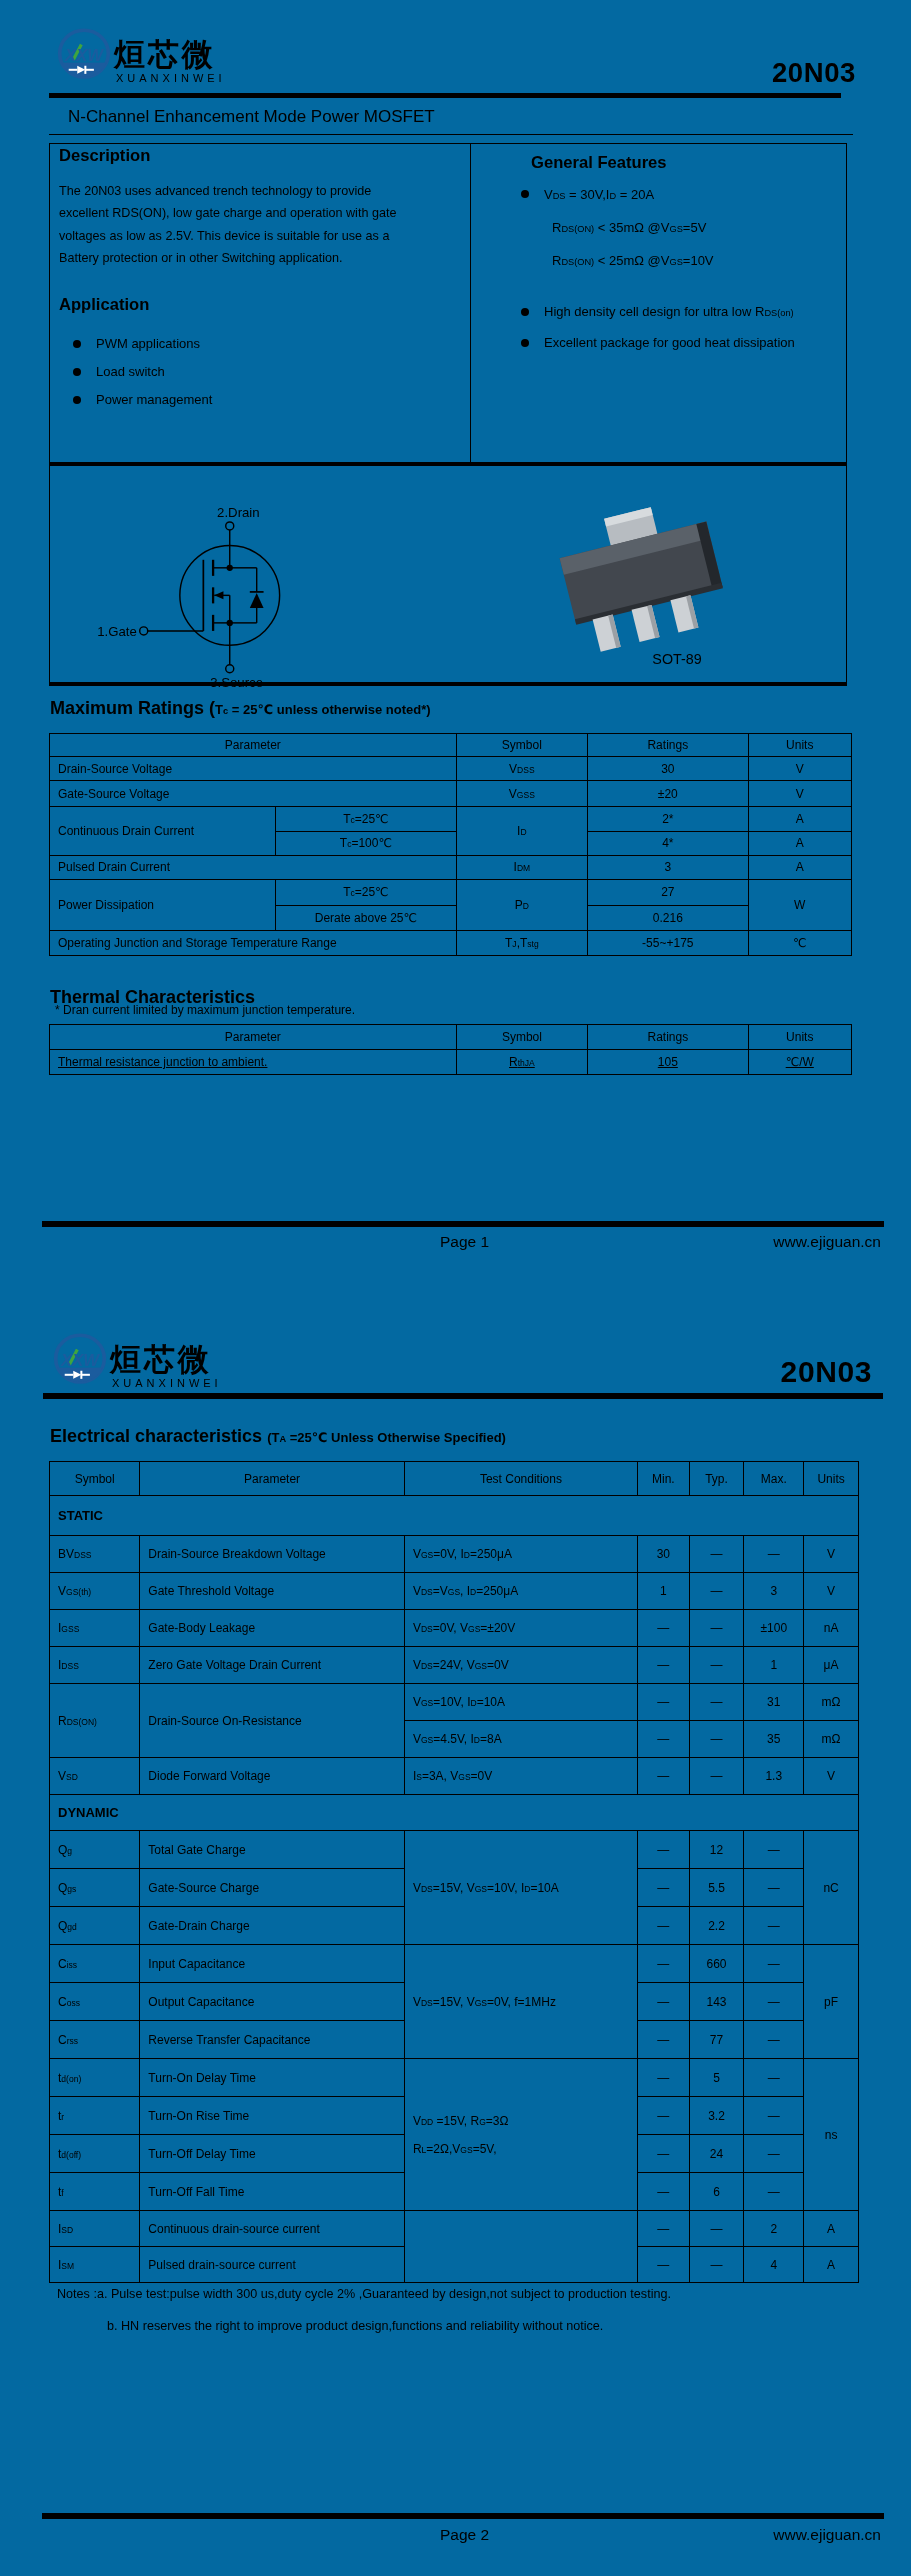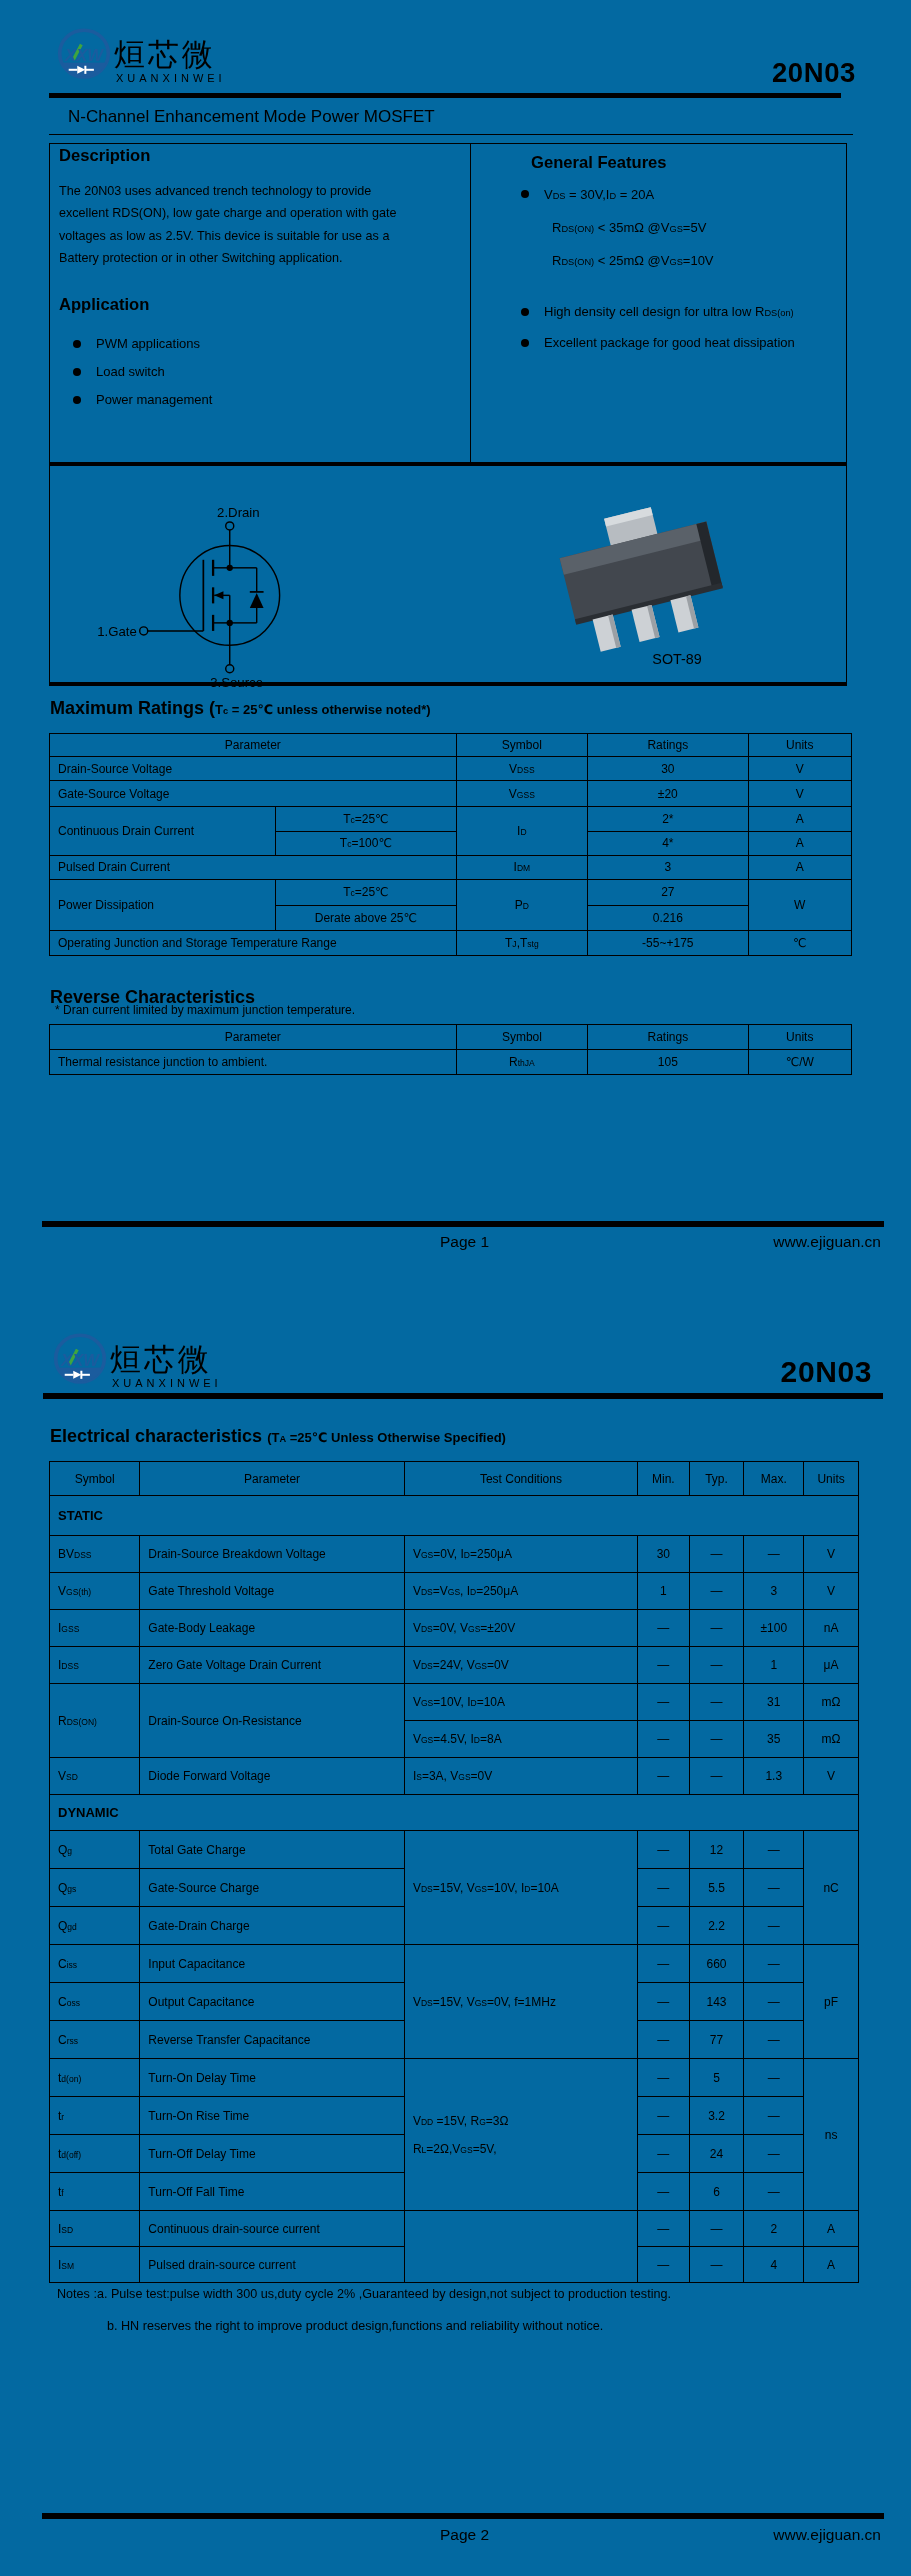--- a/index.html
+++ b/index.html
@@ -3,21 +3,21 @@
 <meta charset="utf-8">
 <style>
   html,body{margin:0;padding:0;background:#e8e8e8;}
   .sheet{position:relative;width:911px;height:2576px;background:#0369a1;margin:0 auto;
          font-family:"Liberation Sans","DejaVu Sans",sans-serif;color:#000;overflow:hidden;padding-left:18px;}
   .abs{position:absolute;}
   .sm{font-size:71%;}
   
   .logo{position:absolute;width:207px;height:72px;}
   .logo-mark{position:absolute;left:0;top:0;width:54px;height:57px;}
-  .logo-cn{position:absolute;left:57px;top:8px;font-size:31px;font-weight:normal;letter-spacing:2.9px;white-space:nowrap;}
+  .logo-cn{position:absolute;left:57px;top:8px;font-size:31px;font-weight:bold;letter-spacing:2.9px;white-space:nowrap;}
   .logo-en{position:absolute;left:59px;top:46px;font-size:11px;letter-spacing:4px;font-weight:500;white-space:nowrap;}
   #p1-logo{left:57px;top:26px;}
   #p2-logo{left:53px;top:1331px;}
   
   #p1-part{right:73px;top:57px;font-size:27.5px;font-weight:bold;letter-spacing:0.6px;}
   #p1-rule{left:49px;top:93px;width:792px;height:5.2px;background:#000;}
   #p1-title{left:68px;top:107px;font-size:17px;}
   #p1-title-line{left:49px;top:134px;width:804px;height:1.1px;background:#000;}
   #p2-part{right:57px;top:1355px;font-size:30px;font-weight:bold;letter-spacing:0.6px;}
   #p2-rule{left:43px;top:1393px;width:840px;height:5.7px;background:#000;}
@@ -253,37 +253,37 @@
             <td colspan="2" class="l">Operating Junction and Storage Temperature Range</td>
             <td>T<span class="sm">J</span>,T<span class="sm">stg</span></td>
             <td>-55~+175</td>
             <td>℃</td>
           </tr>
         </tbody>
       </table>
   </div>
   <div class="abs" id="p1-footnote">* Dran current limited by maximum junction temperature.</div>
 
-  <div class="abs h-big" id="p1-th-h">Reverse Characteristics</div>
+  <div class="abs h-big" id="p1-th-h">Thermal Characteristics</div>
   <div class="twrap" id="p1-th-table">
     <table class="ds">
         <colgroup>
           <col style="width: 50.7%;">
           <col style="width: 16.4%;">
           <col style="width: 20%;">
           <col style="width: 12.9%;">
         </colgroup>
         <tbody>
           <tr style="height: 25px;">
             <th>Parameter</th>
             <th>Symbol</th>
             <th>Ratings</th>
             <th>Units</th>
           </tr>
-          <tr style="height: 25px;">
+          <tr style="height: 25px; text-decoration: underline;">
             <td class="l">Thermal resistance junction to ambient.</td>
             <td>R<span class="sm">thJA</span></td>
             <td>105</td>
             <td>℃/W</td>
           </tr>
         </tbody>
       </table>
   </div>
 
   <div class="abs pagebar" id="p1-foot-bar"></div>

